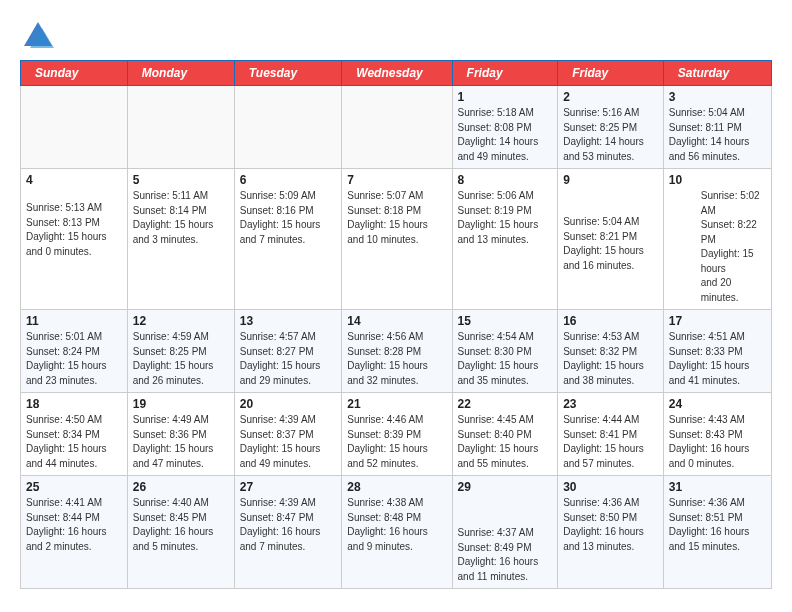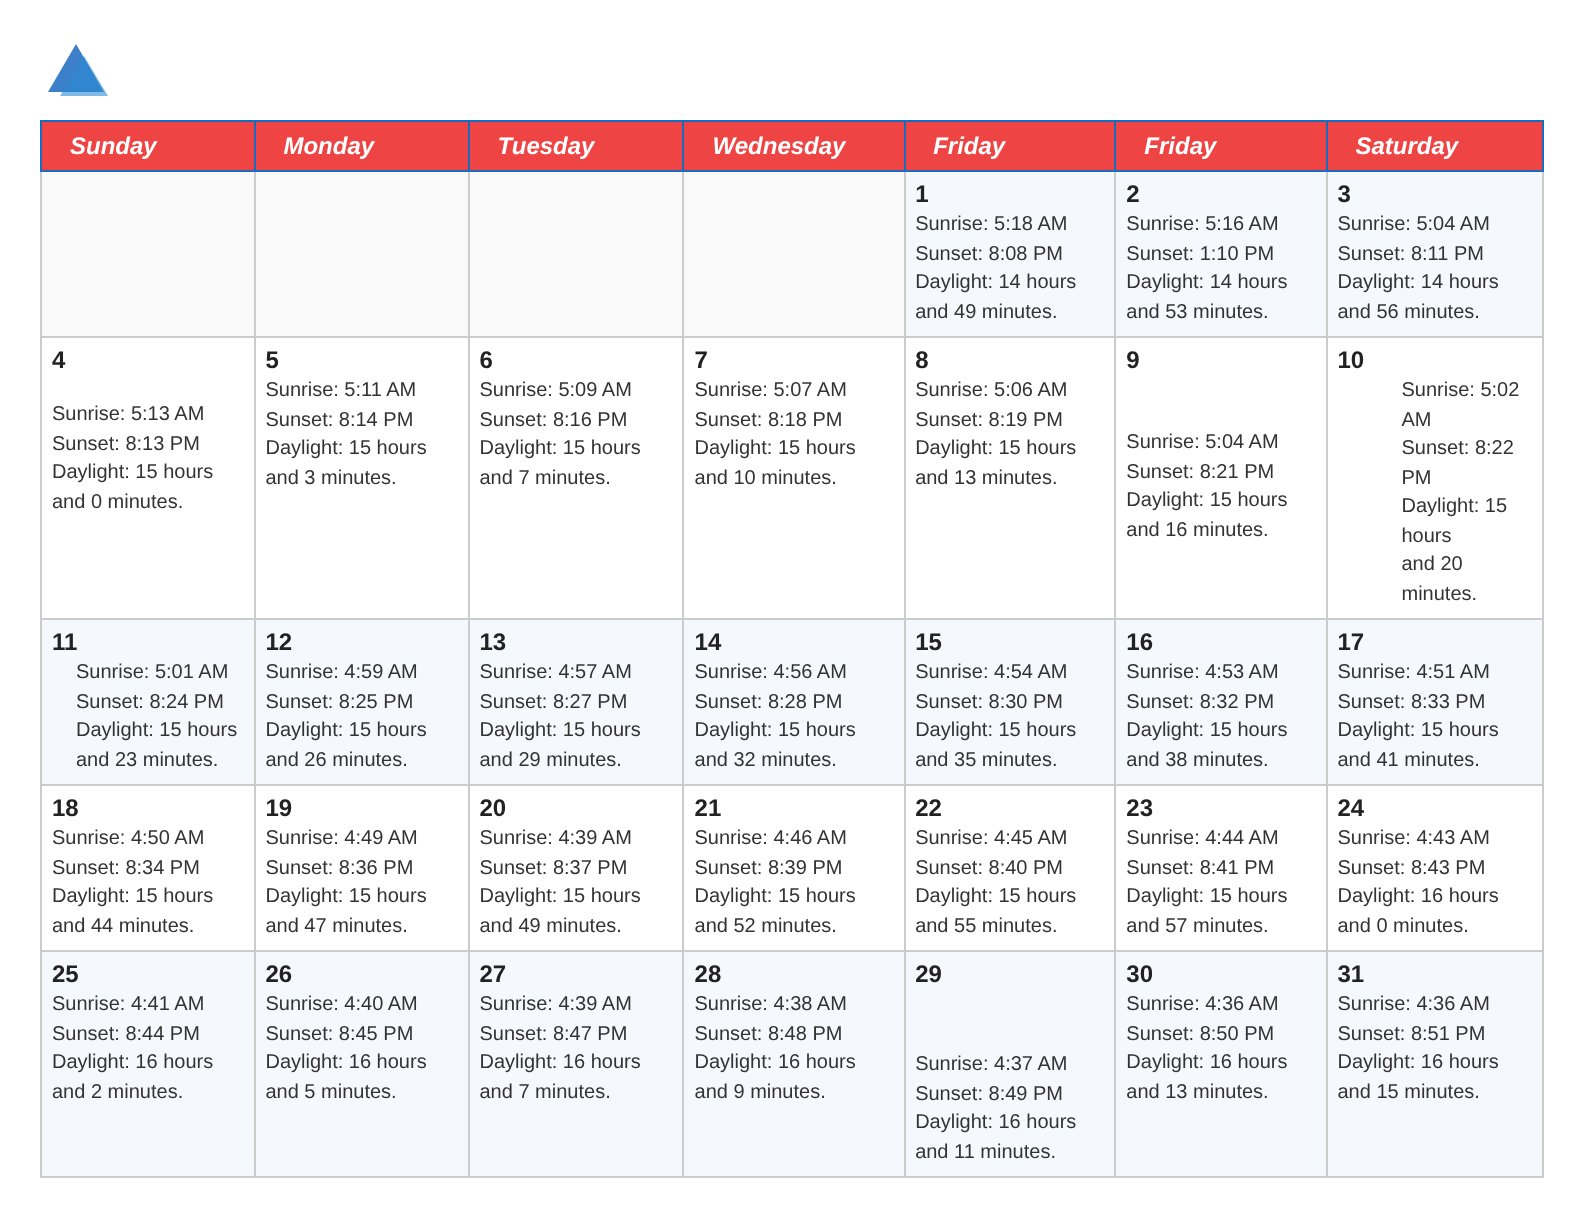--- a/index.html
+++ b/index.html
@@ -144,21 +144,21 @@
           <td>
             <span class="day-num">1</span>
             <div class="day-detail" style="white-space: pre-line;">Sunrise: 5:18 AM
 Sunset: 8:08 PM
 Daylight: 14 hours
 and 49 minutes.</div>
           </td>
           <td>
             <span class="day-num">2</span>
             <div class="day-detail" style="white-space: pre-line;">Sunrise: 5:16 AM
-Sunset: 1:10 PM
+Sunset: 8:25 PM
 Daylight: 14 hours
 and 53 minutes.</div>
           </td>
           <td>
             <span class="day-num">3</span>
             <div class="day-detail" style="white-space: pre-line;">Sunrise: 5:04 AM
 Sunset: 8:11 PM
 Daylight: 14 hours
 and 56 minutes.</div>
           </td>
@@ -210,21 +210,21 @@
             <span class="day-num">10</span>
             <div class="day-detail" style="white-space: pre-line; margin-left: 32px;">Sunrise: 5:02 AM
 Sunset: 8:22 PM
 Daylight: 15 hours
 and 20 minutes.</div>
           </td>
         </tr>
         <tr>
           <td>
             <span class="day-num">11</span>
-            <div class="day-detail" style="white-space: pre-line; margin-left: 12px;">Sunrise: 5:01 AM
+            <div class="day-detail" style="white-space: pre-line;">Sunrise: 5:01 AM
 Sunset: 8:24 PM
 Daylight: 15 hours
 and 23 minutes.</div>
           </td>
           <td>
             <span class="day-num">12</span>
             <div class="day-detail" style="white-space: pre-line;">Sunrise: 4:59 AM
 Sunset: 8:25 PM
 Daylight: 15 hours
 and 26 minutes.</div>

